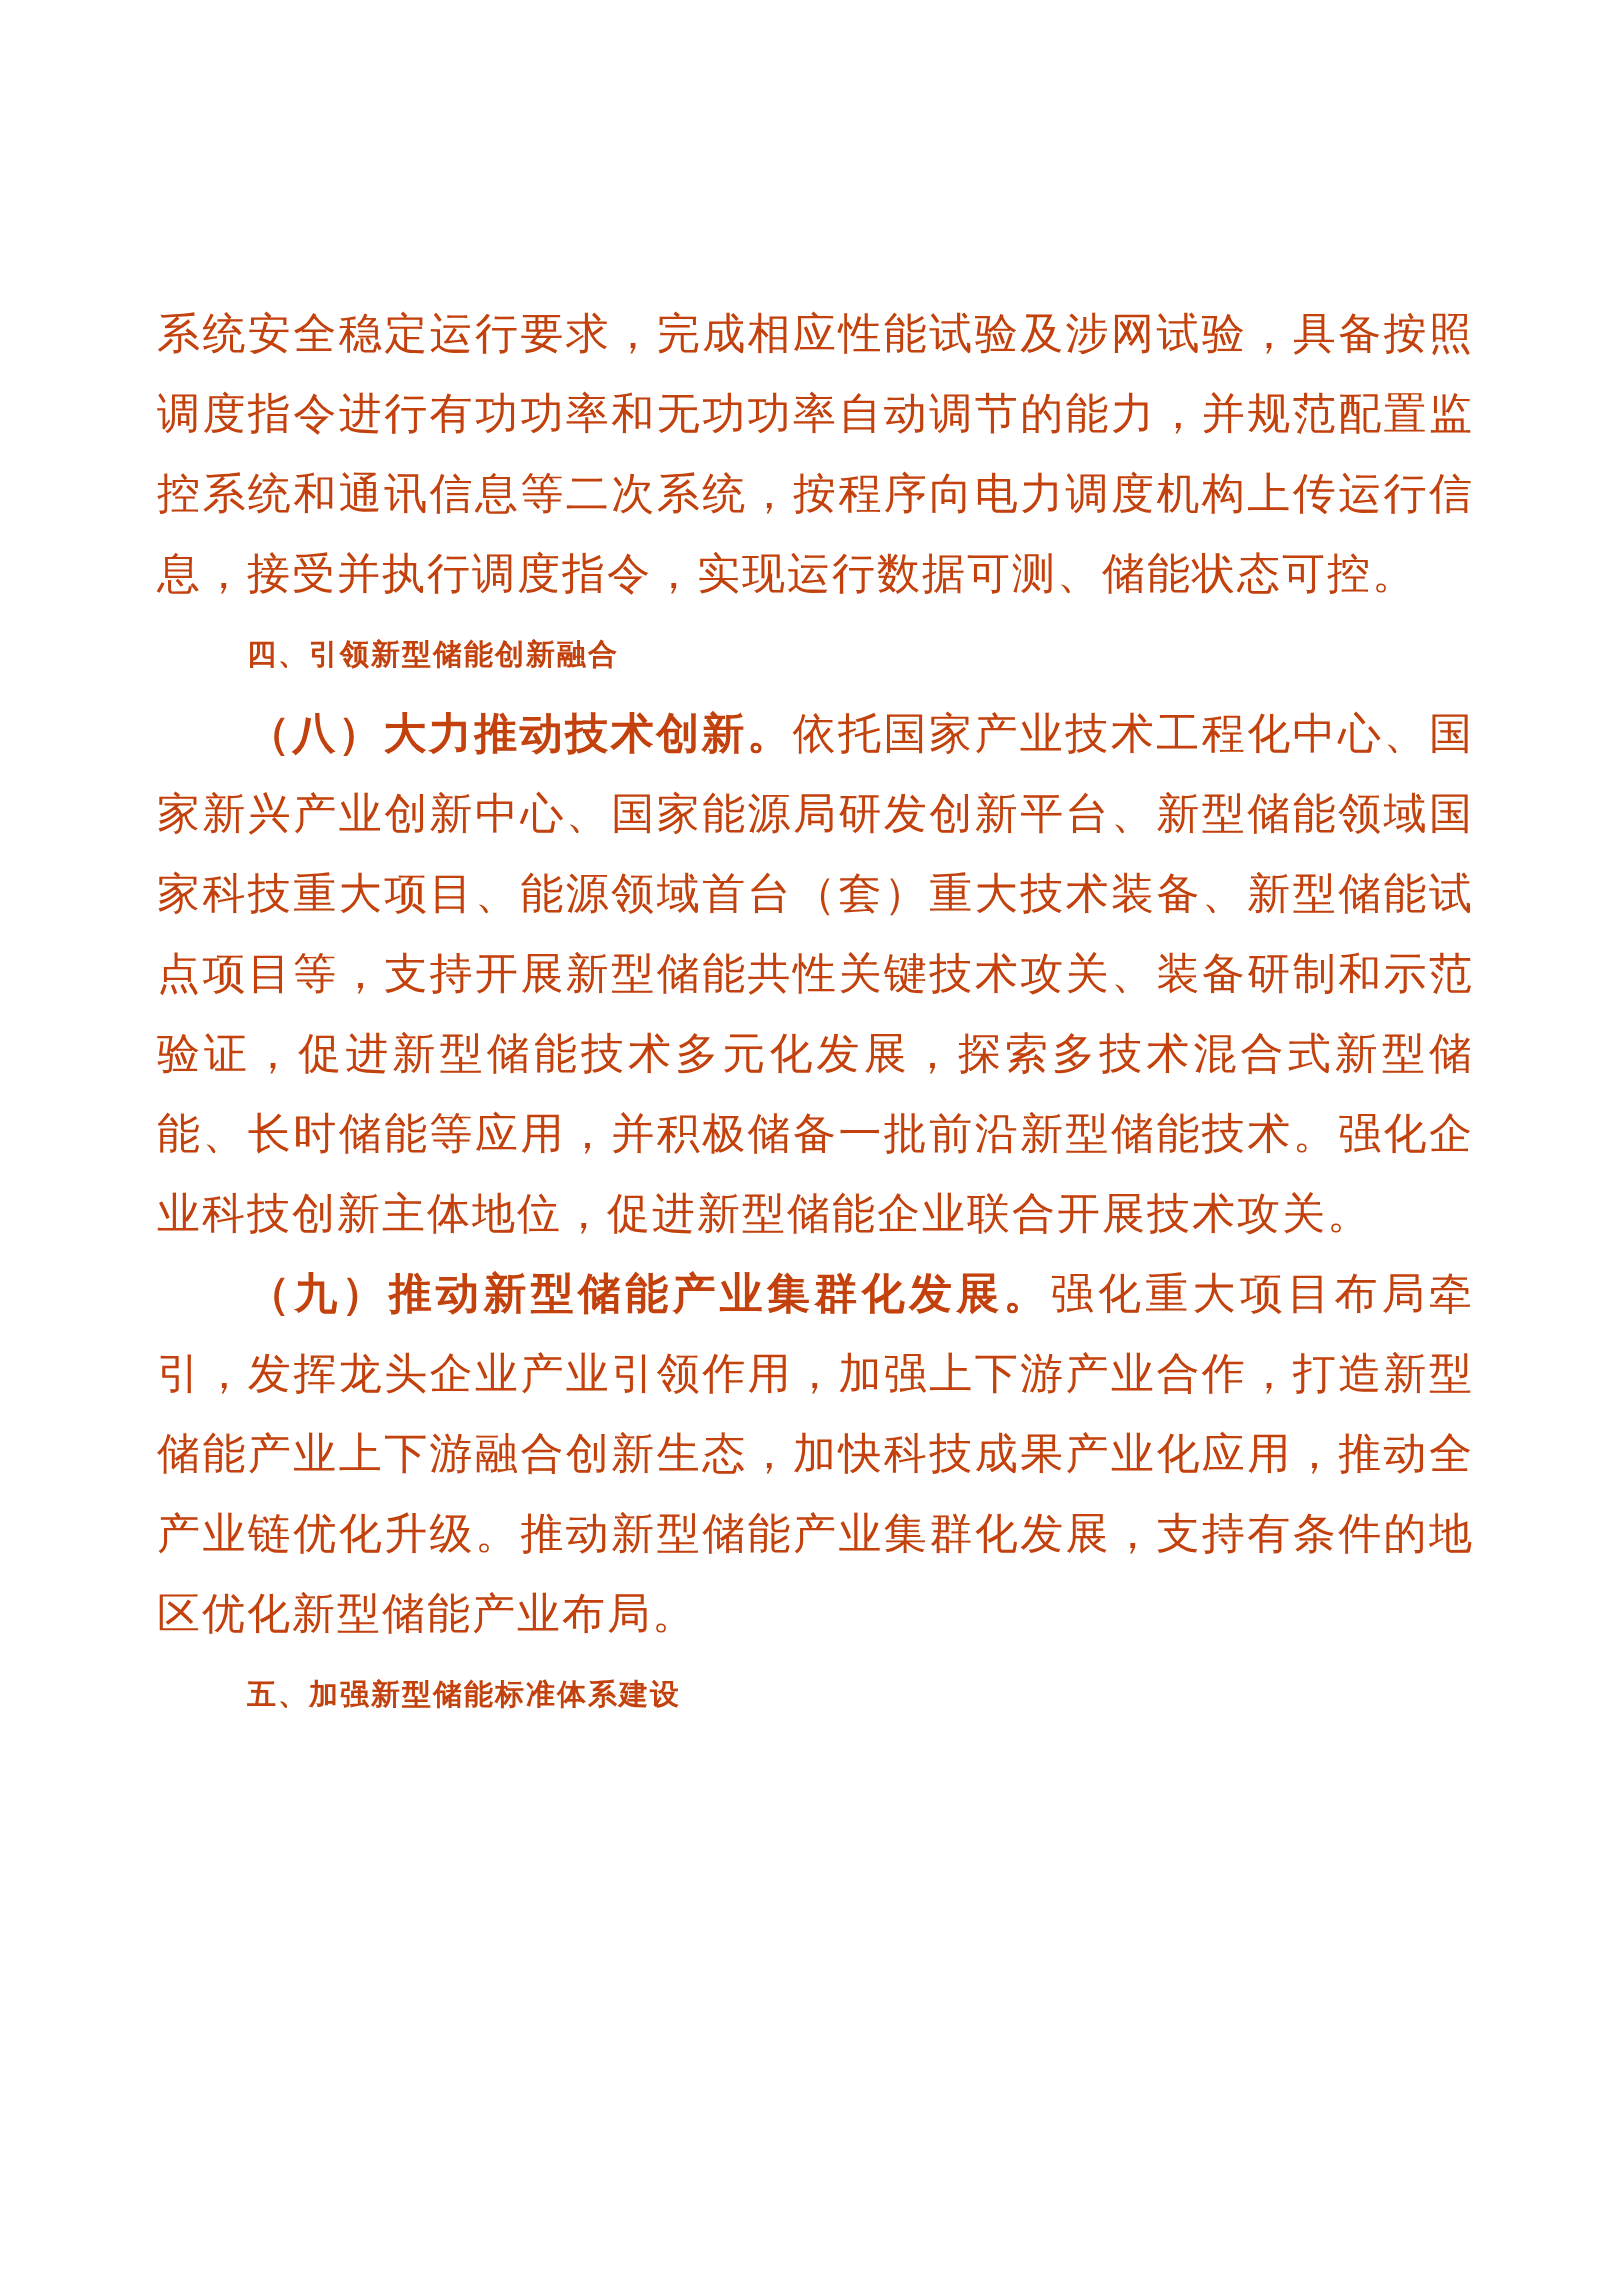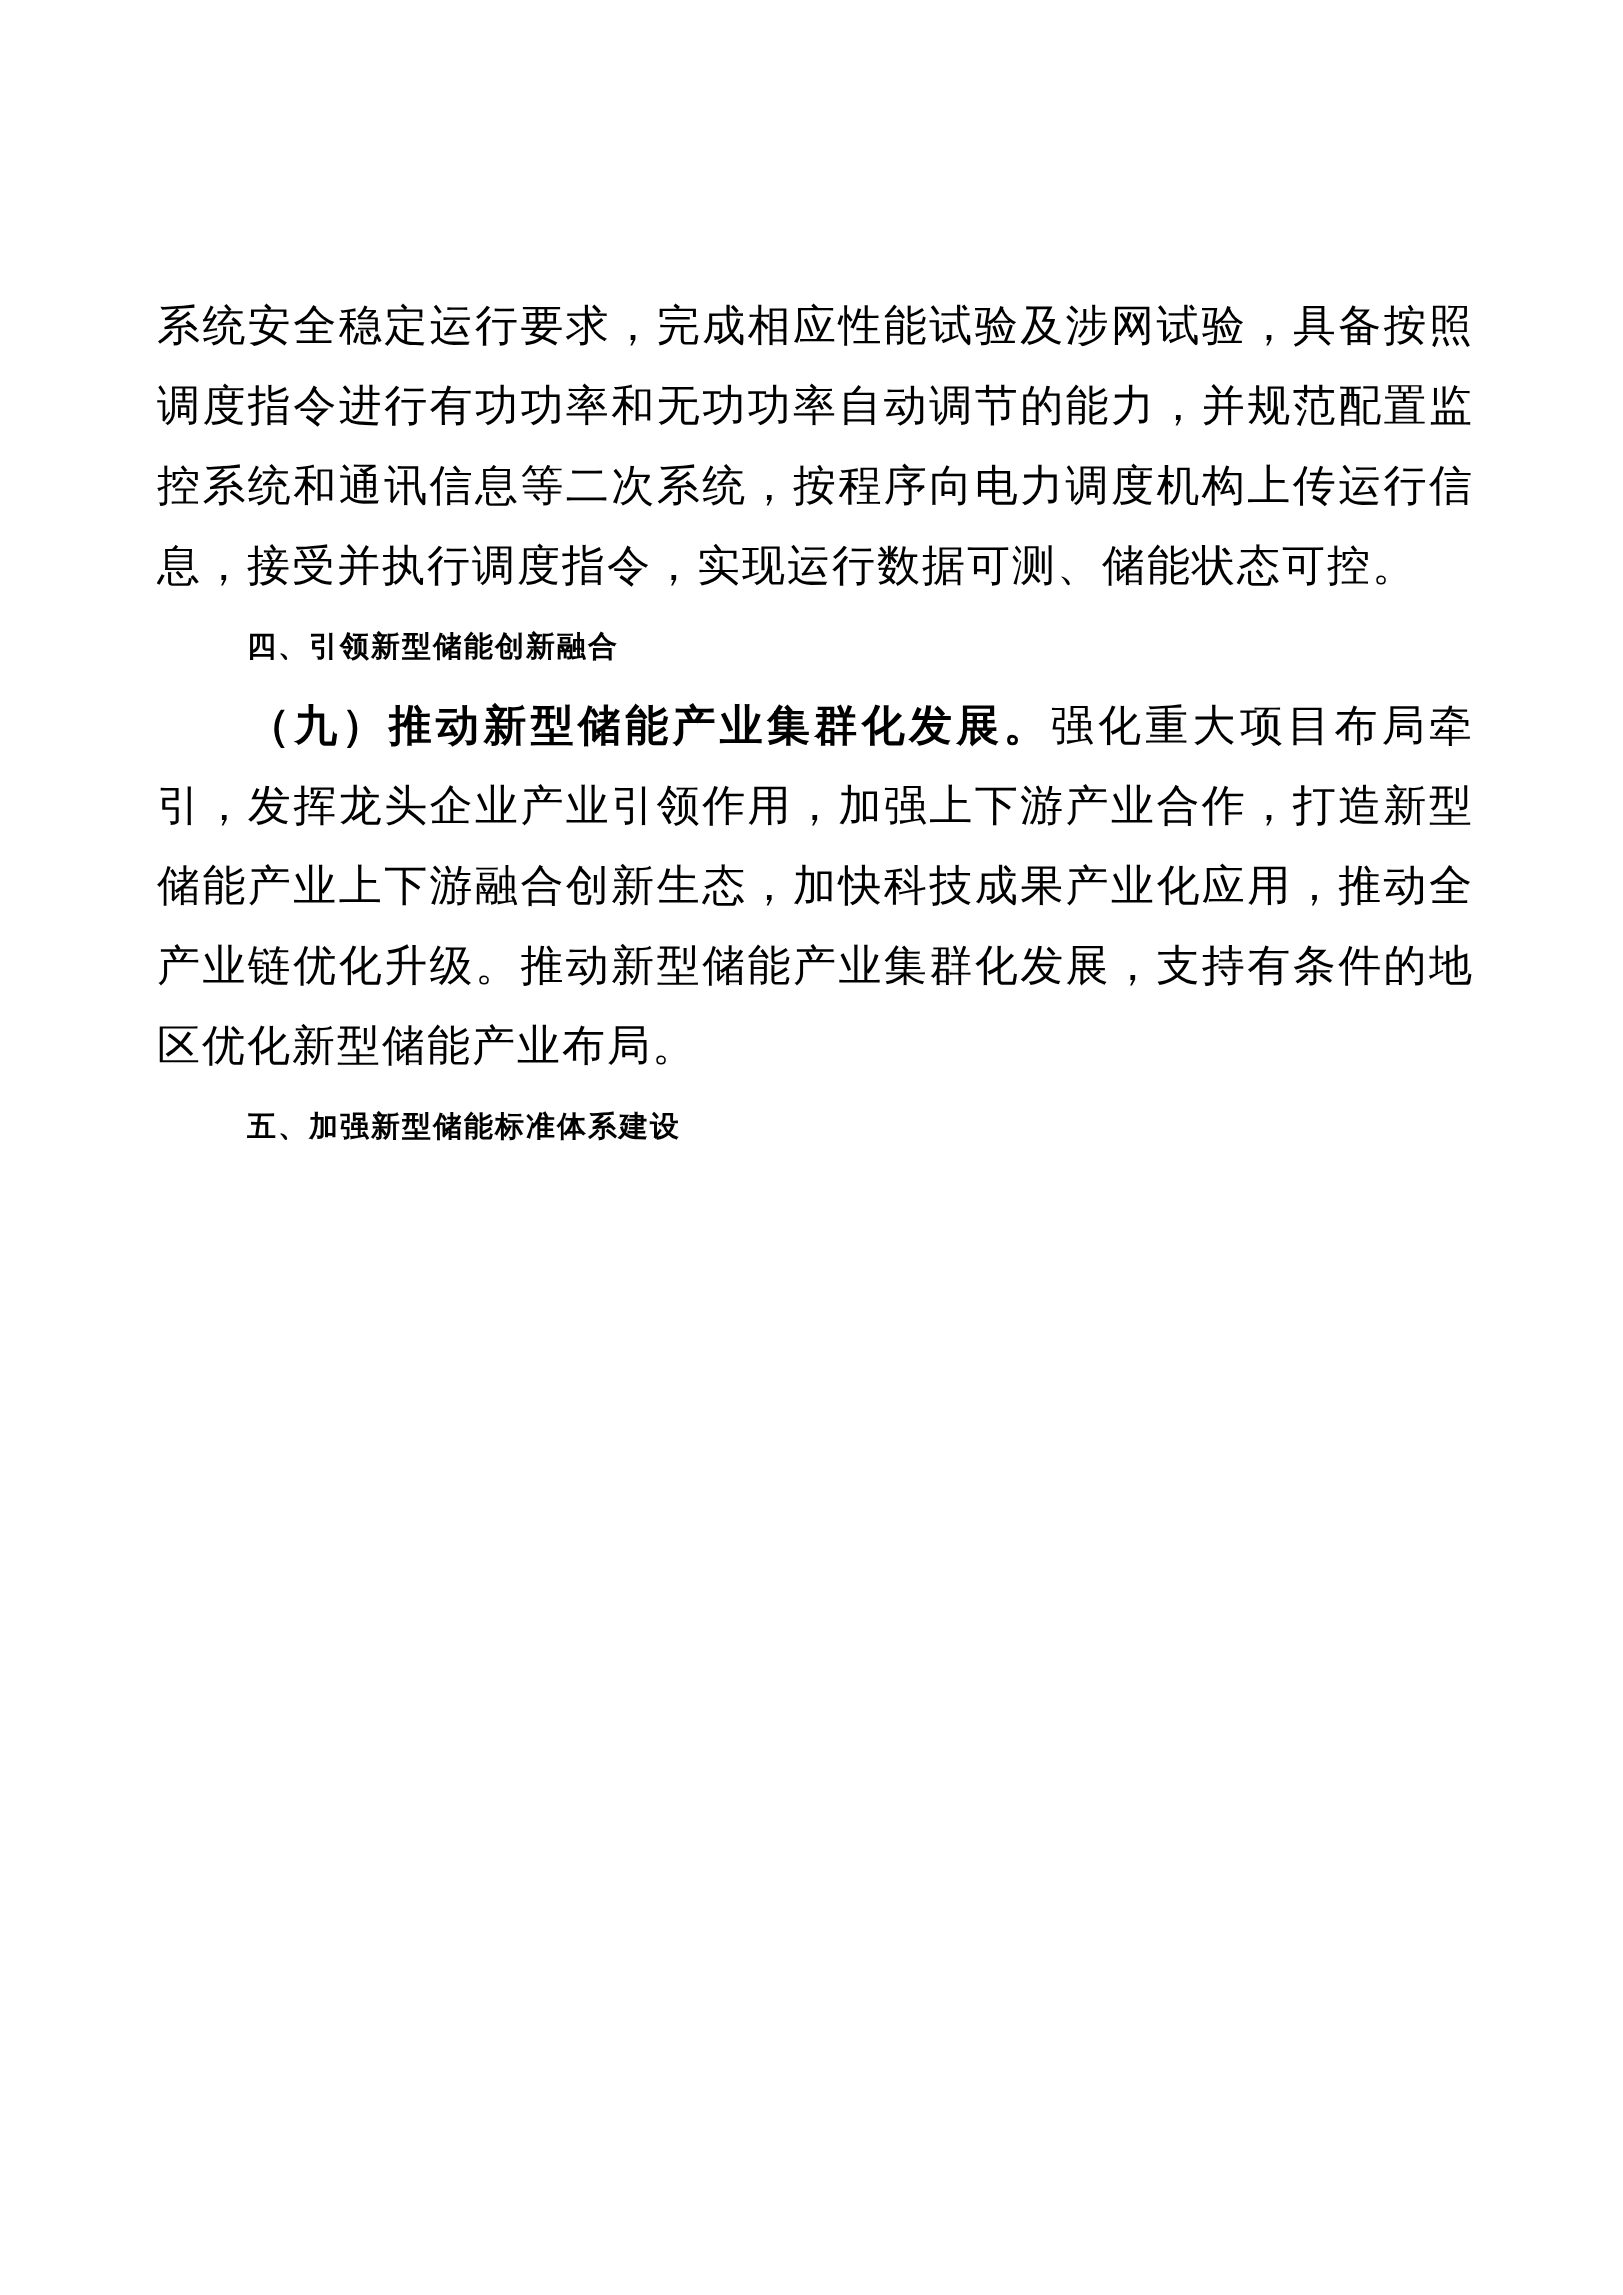--- a/index.html
+++ b/index.html
@@ -11,23 +11,23 @@
     position: relative;
     width: 1623px;
     height: 2295px;
     background: #ffffff;
     overflow: hidden;
     font-family: "Liberation Serif", serif;
   }
   .text-block {
     position: absolute;
     left: 157px;
-    top: 286px;
+    top: 294px;
     width: 1317px;
-    color: #000000;
+    color: #c2410c;
     font-size: 43px;
     line-height: 80px;
     letter-spacing: 2px;
     text-align: justify;
     text-justify: inter-character;
   }
   .text-block p,
   .text-block h2 {
     margin: 0;
     padding: 0;
@@ -58,20 +58,23 @@
   <div class="text-block">
 
     <p class="para">
       <span>系统安全稳定运行要求，完成相应性能试验及涉网试验，具备按照调度指令进行有功功率和无功功率自动调节的能力，并规范配置监控系统和通讯信息等二次系统，按程序向电力调度机构上传运行信息，接受并执行调度指令，实现运行数据可测、储能状态可控。</span>
     </p>
 
     <h2 class="heading">
       <span>四、引领新型储能创新融合</span>
     </h2>
 
+    <p class="para indent">
+      <span class="lead">（八）大力推动技术创新。</span><span>依托国家产业技术工程化中心、国家新兴产业创新中心、国家能源局研发创新平台、新型储能领域国家科技重大项目、能源领域首台（套）重大技术装备、新型储能试点项目等，支持开展新型储能共性关键技术攻关、装备研制和示范验证，促进新型储能技术多元化发展，探索多技术混合式新型储能、长时储能等应用，并积极储备一批前沿新型储能技术。强化企业科技创新主体地位，促进新型储能企业联合开展技术攻关。</span>
+    </p>
 
     <p class="para indent">
       <span class="lead">（九）推动新型储能产业集群化发展。</span><span>强化重大项目布局牵引，发挥龙头企业产业引领作用，加强上下游产业合作，打造新型储能产业上下游融合创新生态，加快科技成果产业化应用，推动全产业链优化升级。推动新型储能产业集群化发展，支持有条件的地区优化新型储能产业布局。</span>
     </p>
 
 
     <h2 class="heading">
       <span>五、加强新型储能标准体系建设</span>
     </h2>
 

